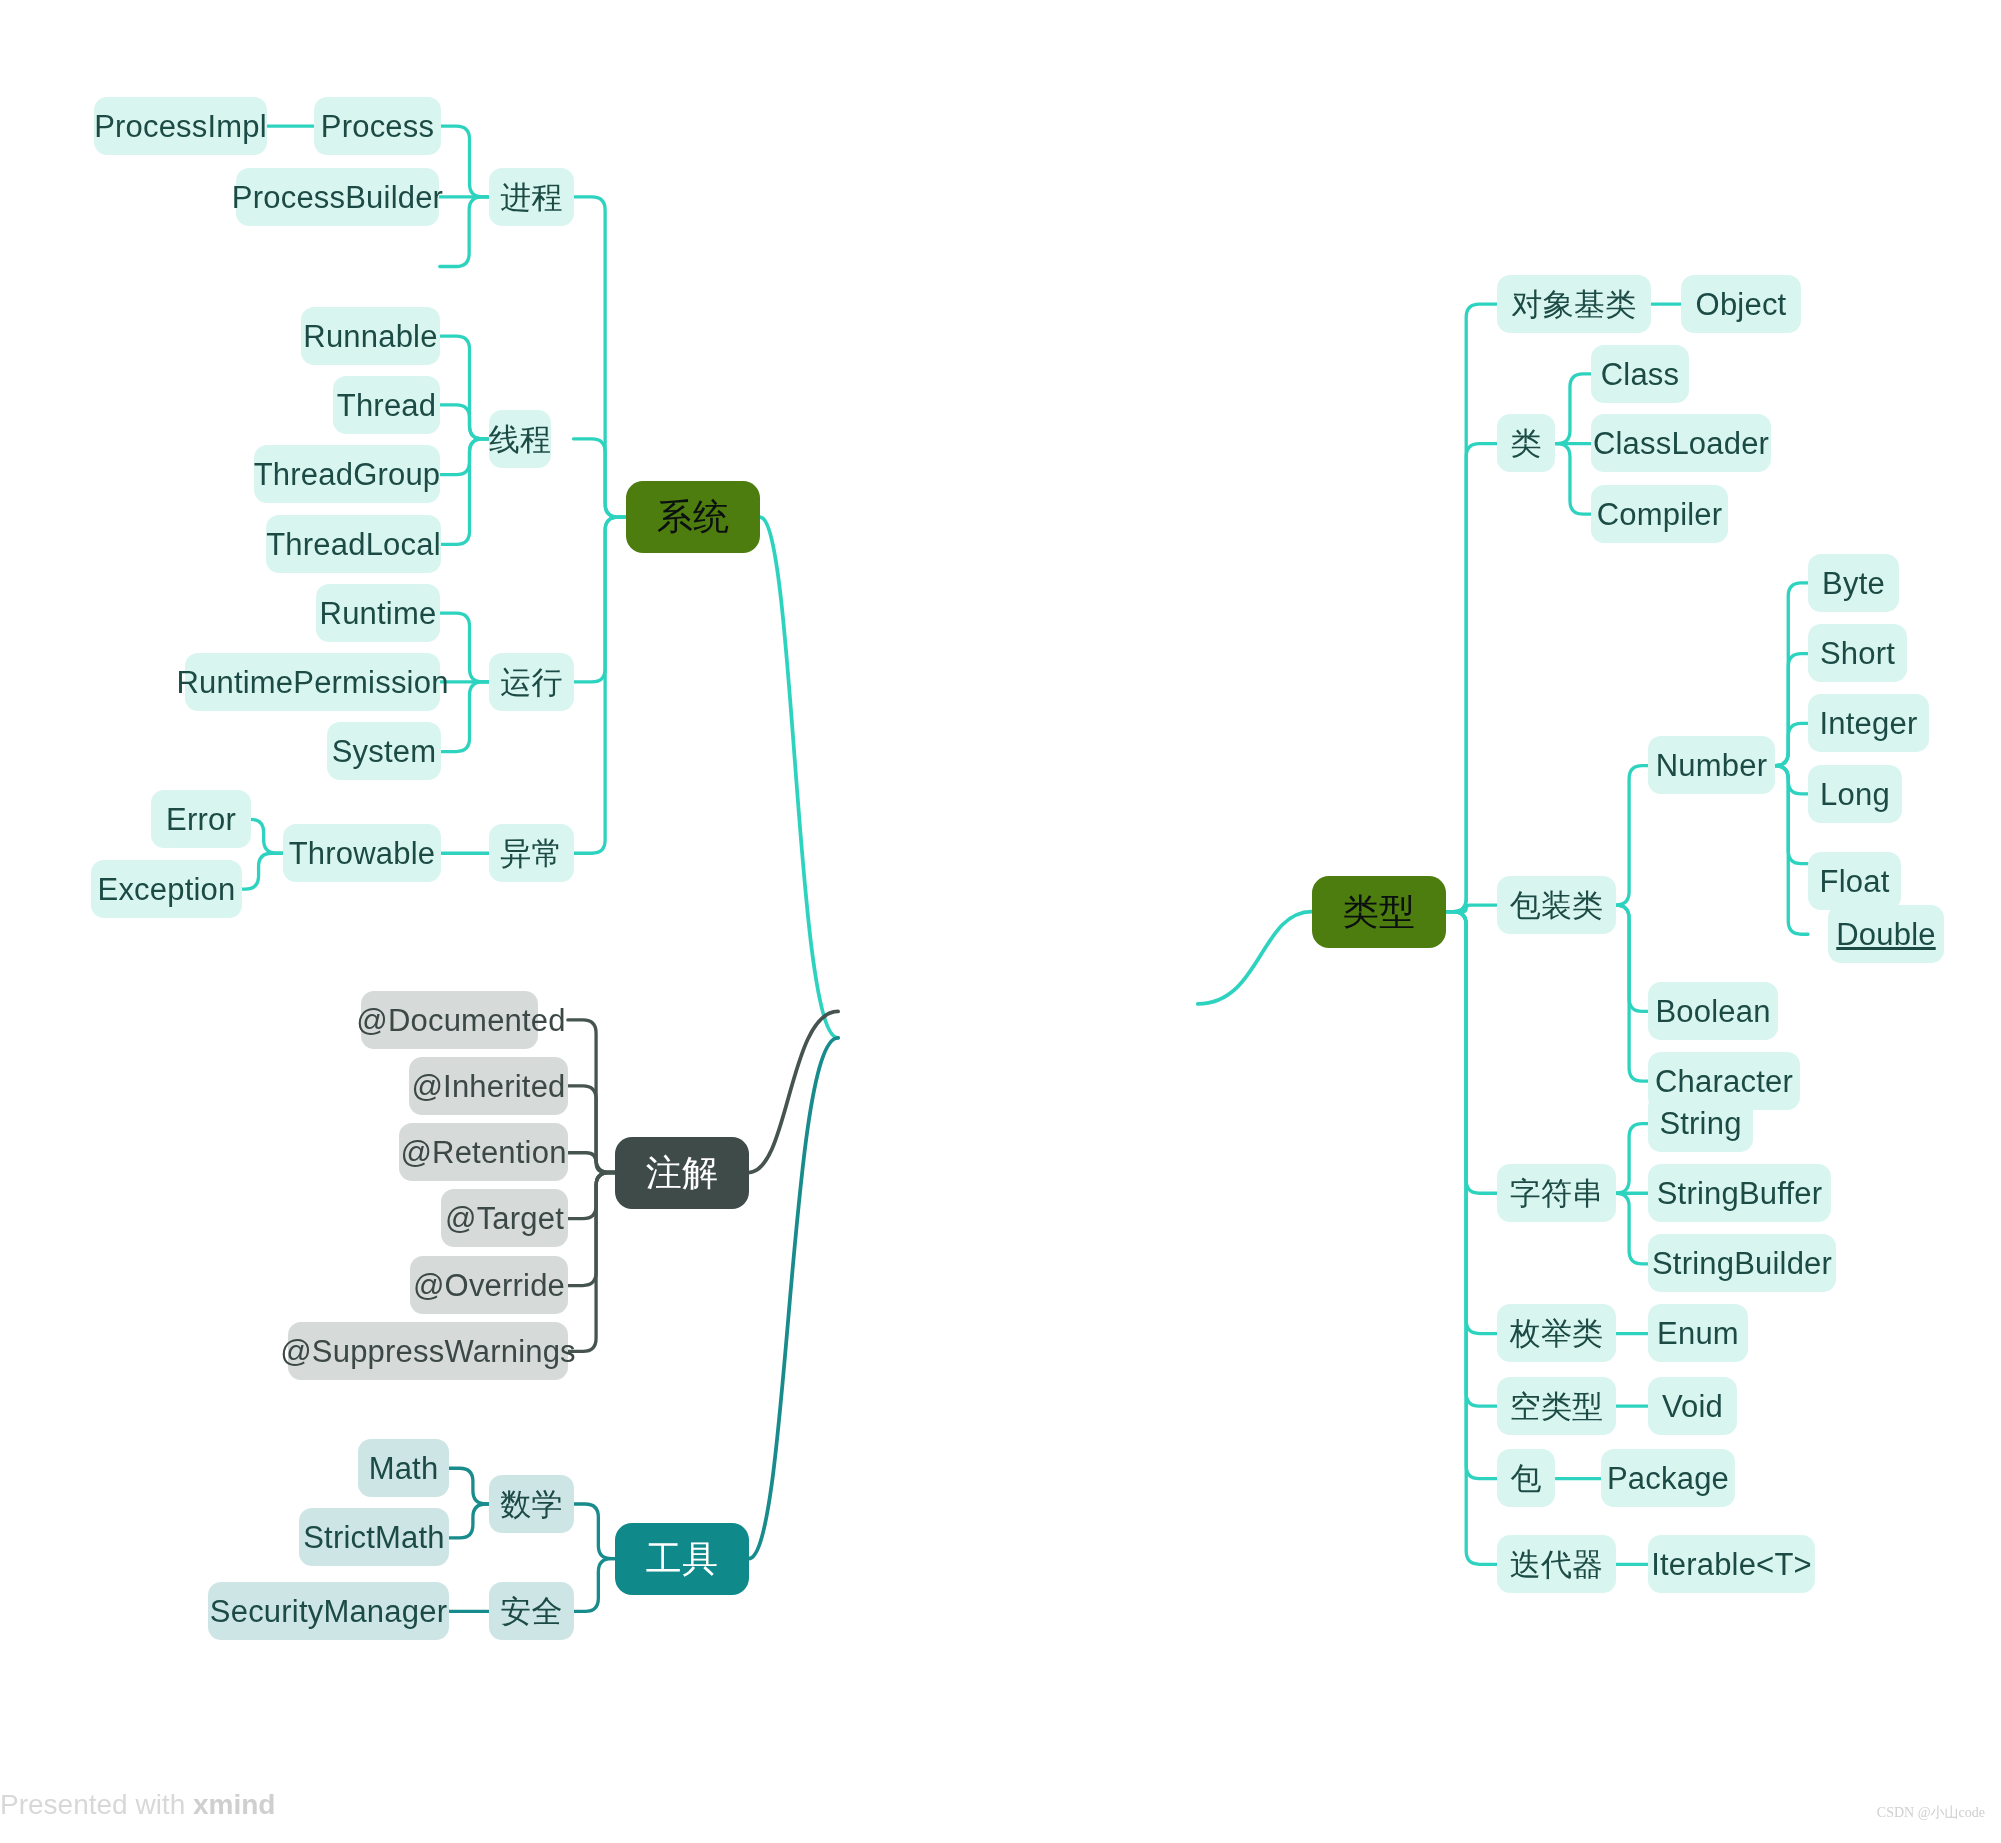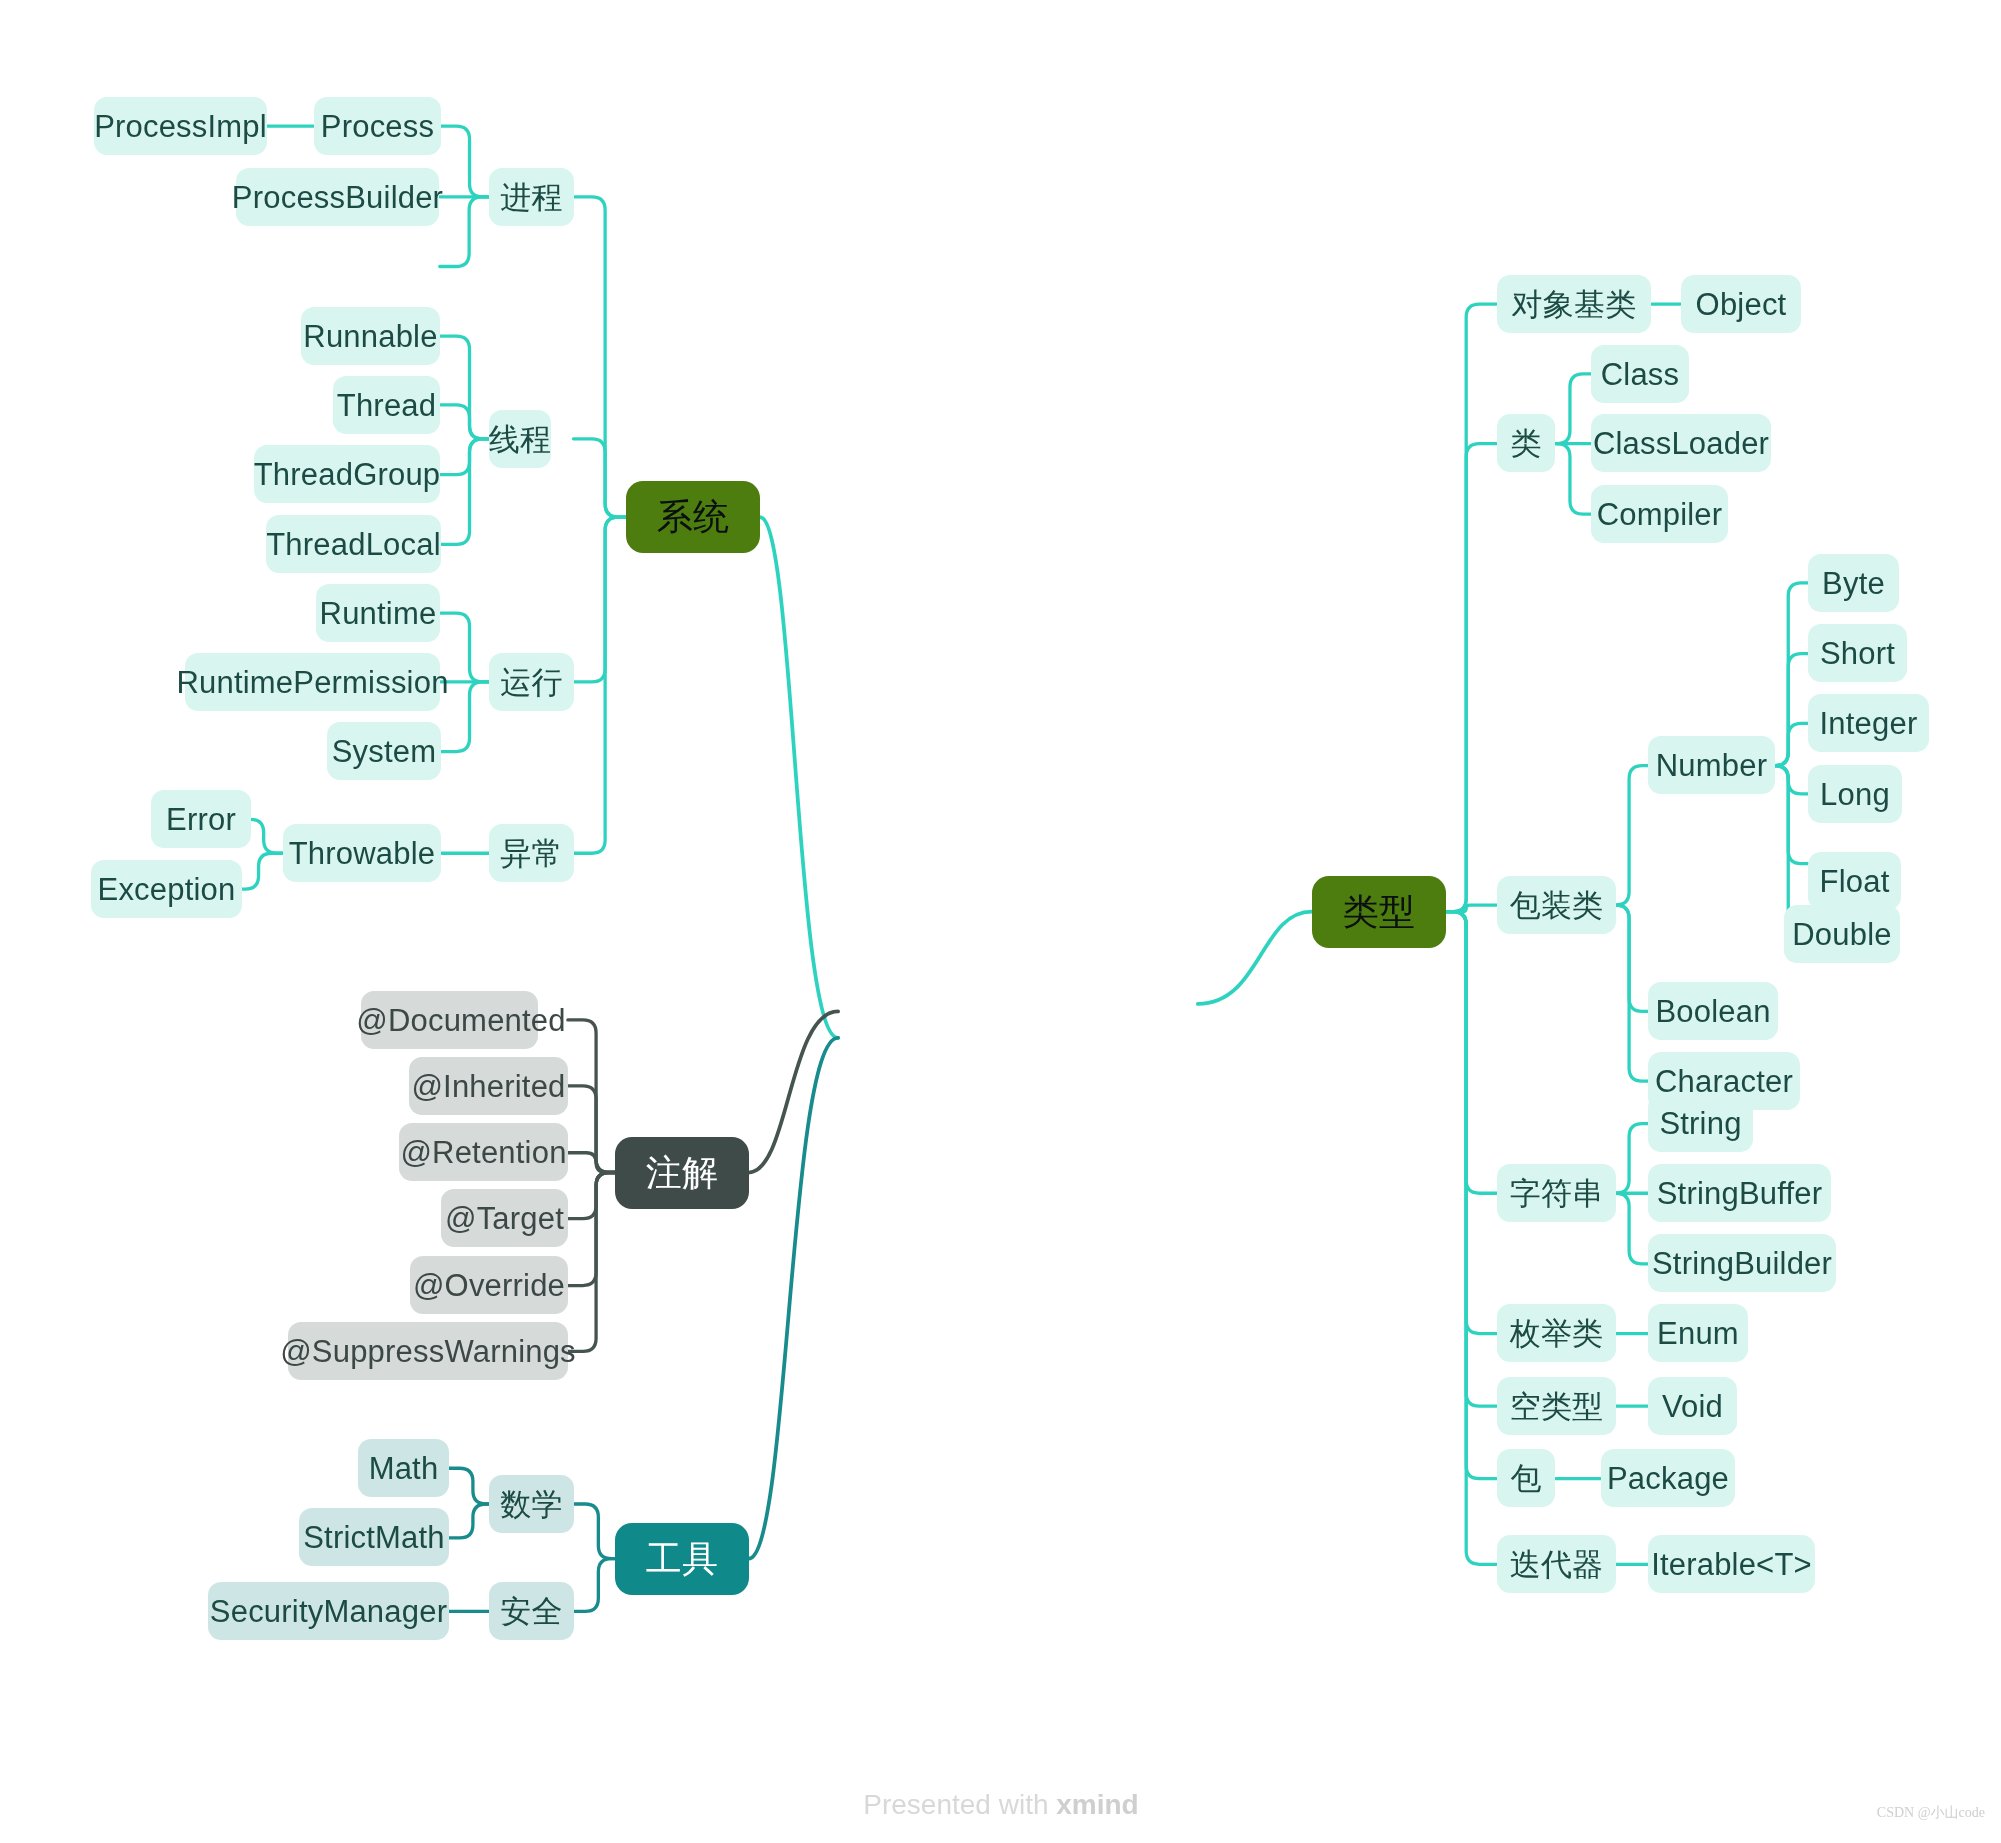--- a/index.html
+++ b/index.html
@@ -12,21 +12,21 @@
         font-size:31px;line-height:1;letter-spacing:0.2px;}
   
   .n-mint   {background:#d9f5f0;color:#1c4b45;}
   .n-teal   {background:#4d7c0f;color:#0a0f0f;font-size:36px;border-radius:17px;}
   .n-gray   {background:#d6dad9;color:#3c4846;}
   .n-slate  {background:#3e4b49;color:#ffffff;font-size:36px;border-radius:17px;}
   .n-paleteal{background:#cde6e5;color:#1c4b45;}
   .n-deepteal{background:#10898a;color:#ffffff;font-size:36px;border-radius:17px;}
   .n-root{background:#0e4944;color:#ffffff;font-size:56px;font-weight:bold;border-radius:21px;}
   .cjk{font-family:"DejaVu Sans","Liberation Sans",sans-serif;}
-  #footer{position:absolute;left:0;top:1789px;width:2002px;text-align:center;
+  #footer{position:absolute;left:0;top:1789px;width:2002px;
           color:#d8d8d8;font-size:28px;}
   #footer b{color:#cfcfcf;}
   #csdn{position:absolute;right:17px;top:1804px;color:#cfcfcf;font-size:14px;
         font-family:Liberation Serif, serif;margin-left:42px;}
 </style>
 </head>
 <body>
 
 <div id="stage">
   <svg id="wires" viewBox="0 0 2126 1958" preserveAspectRatio="none">
@@ -226,21 +226,21 @@
     </div>
     <div class="node n-mint" style="left: 1808px; top: 694px; width: 121px; height: 58px;">
       <span>Integer</span>
     </div>
     <div class="node n-mint" style="left: 1808px; top: 765px; width: 94px; height: 58px;">
       <span>Long</span>
     </div>
     <div class="node n-mint" style="left: 1808px; top: 834px; width: 93px; height: 58px; margin-top: 18px;">
       <span>Float</span>
     </div>
-    <div class="node n-mint" style="left: 1784px; top: 905px; width: 116px; height: 58px;">
+    <div class="node n-mint" style="left: 1828px; top: 905px; width: 116px; height: 58px; text-decoration: underline;">
       <span>Double</span>
     </div>
     <div class="node n-mint cjk" style="left: 1497px; top: 1164px; width: 119px; height: 58px;">
       <span>字符串</span>
     </div>
     <div class="node n-mint" style="left: 1648px; top: 1094px; width: 105px; height: 58px;">
       <span>String</span>
     </div>
     <div class="node n-mint" style="left: 1648px; top: 1164px; width: 183px; height: 58px;">
       <span>StringBuffer</span>

